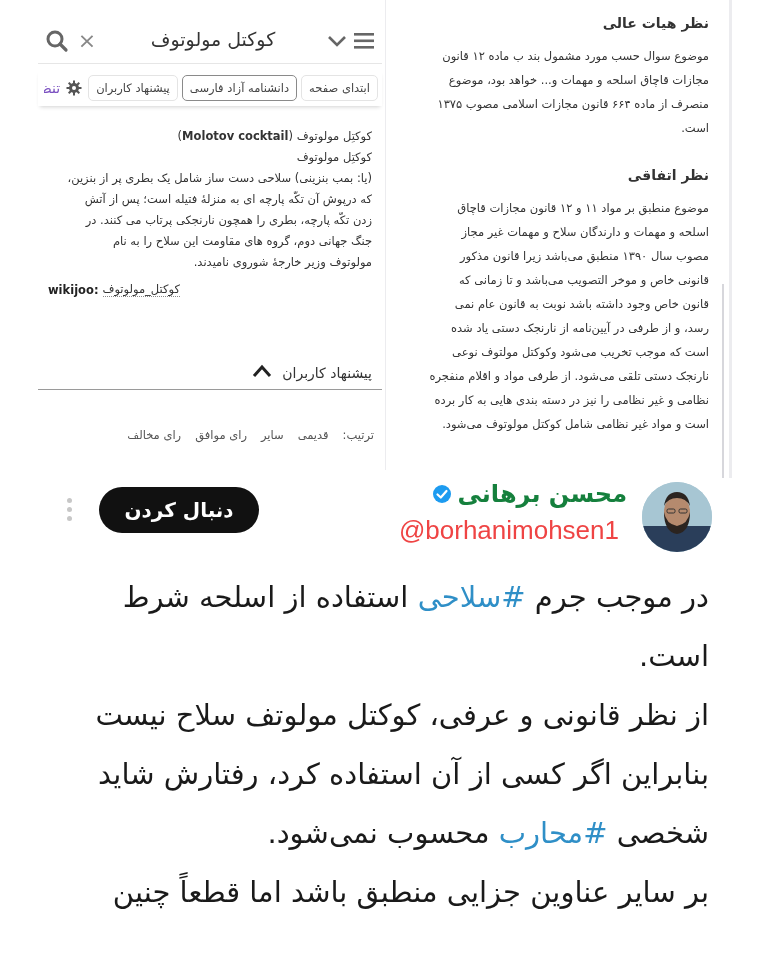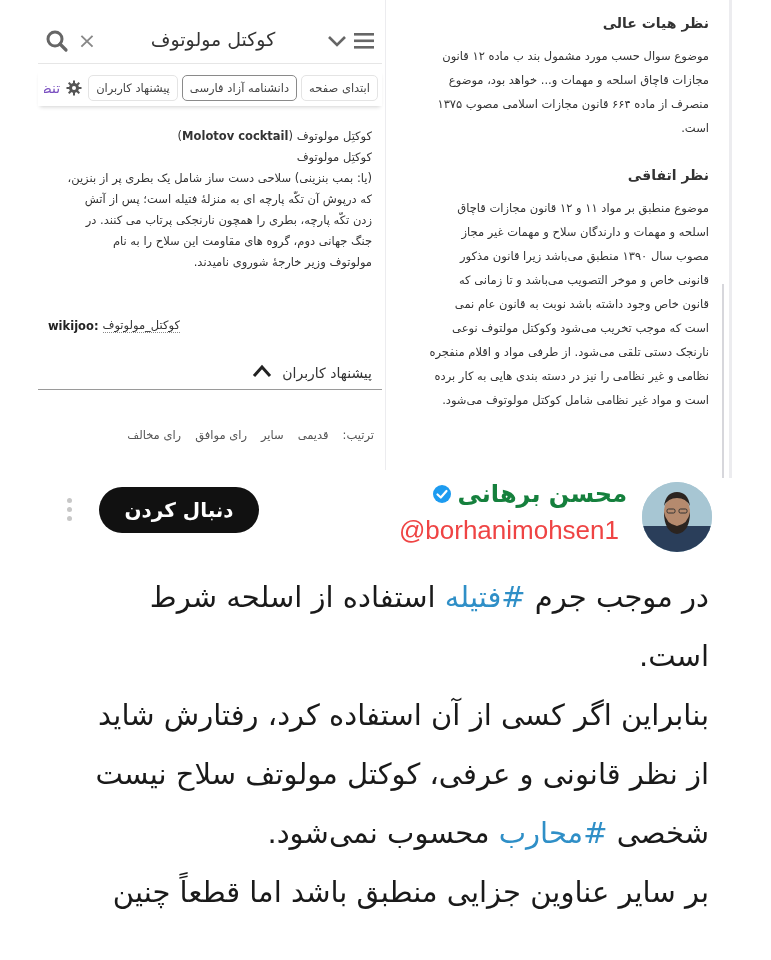--- a/index.html
+++ b/index.html
@@ -37,21 +37,21 @@
   .tab-trunc { font-size: 14px; color: #7a4fc0; white-space: nowrap; overflow: hidden; width: 16px; cursor: pointer; }
 
   .article {
     position: absolute; left: 46px; top: 126px; width: 326px;
     direction: rtl; font-size: 11.5px; line-height: 21px; color: #333;
   }
   .article .line { display: block; white-space: nowrap; }
   .article .latin { font-weight: bold; }
   .source-line {
     position: absolute; left: 48px; top: 282px; direction: ltr; font-size: 11.5px; color: #222;
-    display: flex; gap: 4px; align-items: center; margin-top: 36px;
+    display: flex; gap: 4px; align-items: center;
   }
   .source-label { font-weight: bold; }
   .source-link { direction: rtl; border-bottom: 1px dotted #888; color: #333; cursor: pointer; }
 
   .suggest-head {
     position: absolute; left: 38px; top: 356px; width: 344px; height: 34px;
     direction: rtl; display: flex; align-items: center; gap: 10px; padding-right: 10px;
     border-bottom: 1.5px solid #9a9a9a; cursor: pointer;
   }
   .suggest-head .label { font-size: 14px; color: #333; }
@@ -191,20 +191,21 @@
       <span class="line">است.</span>
     </div>
     <div class="rp-gap"></div>
     <div class="rp-h">نظر اتفاقی</div>
     <div class="rp-p" style="margin-top:8px;">
       <span class="line">موضوع منطبق بر مواد ۱۱ و ۱۲ قانون مجازات قاچاق</span>
       <span class="line">اسلحه و مهمات و دارندگان سلاح و مهمات غیر مجاز</span>
       <span class="line">مصوب سال ۱۳۹۰ منطبق می‌باشد زیرا قانون مذکور</span>
       <span class="line">قانونی خاص و موخر التصویب می‌باشد و تا زمانی که</span>
       <span class="line">قانون خاص وجود داشته باشد نوبت به قانون عام نمی</span>
+      <span class="line">رسد، و از طرفی در آیین‌نامه از نارنجک دستی یاد شده</span>
       <span class="line">است که موجب تخریب می‌شود وکوکتل مولتوف نوعی</span>
       <span class="line">نارنجک دستی تلقی می‌شود. از طرفی مواد و اقلام منفجره</span>
       <span class="line">نظامی و غیر نظامی را نیز در دسته بندی هایی به کار برده</span>
       <span class="line">است و مواد غیر نظامی شامل کوکتل مولوتوف می‌شود.</span>
     </div>
   </div>
   <div class="rp-bar"></div>
 </div>
 
 <div class="avatar">
@@ -231,19 +232,19 @@
 <div class="handle">@borhanimohsen1</div>
 
 <div class="follow-btn">دنبال کردن</div>
 <div class="more-btn">
     <span></span>
     <span></span>
     <span></span>
   </div>
 
 <div class="tweet-body">
-  <span class="line"><span>در موجب جرم </span><span class="hashtag">#فتیله</span><span> استفاده از اسلحه شرط</span></span>
+  <span class="line"><span>در موجب جرم </span><span class="hashtag">#سلاحی</span><span> استفاده از اسلحه شرط</span></span>
   <span class="line">است.</span>
+  <span class="line">از نظر قانونی و عرفی، کوکتل مولوتف سلاح نیست</span>
   <span class="line">بنابراین اگر کسی از آن استفاده کرد، رفتارش شاید</span>
-  <span class="line">از نظر قانونی و عرفی، کوکتل مولوتف سلاح نیست</span>
   <span class="line"><span>شخصی </span><span class="hashtag">#محارب</span><span> محسوب نمی‌شود.</span></span>
   <span class="line">بر سایر عناوین جزایی منطبق باشد اما قطعاً چنین</span>
 </div>
 
 </body></html>

